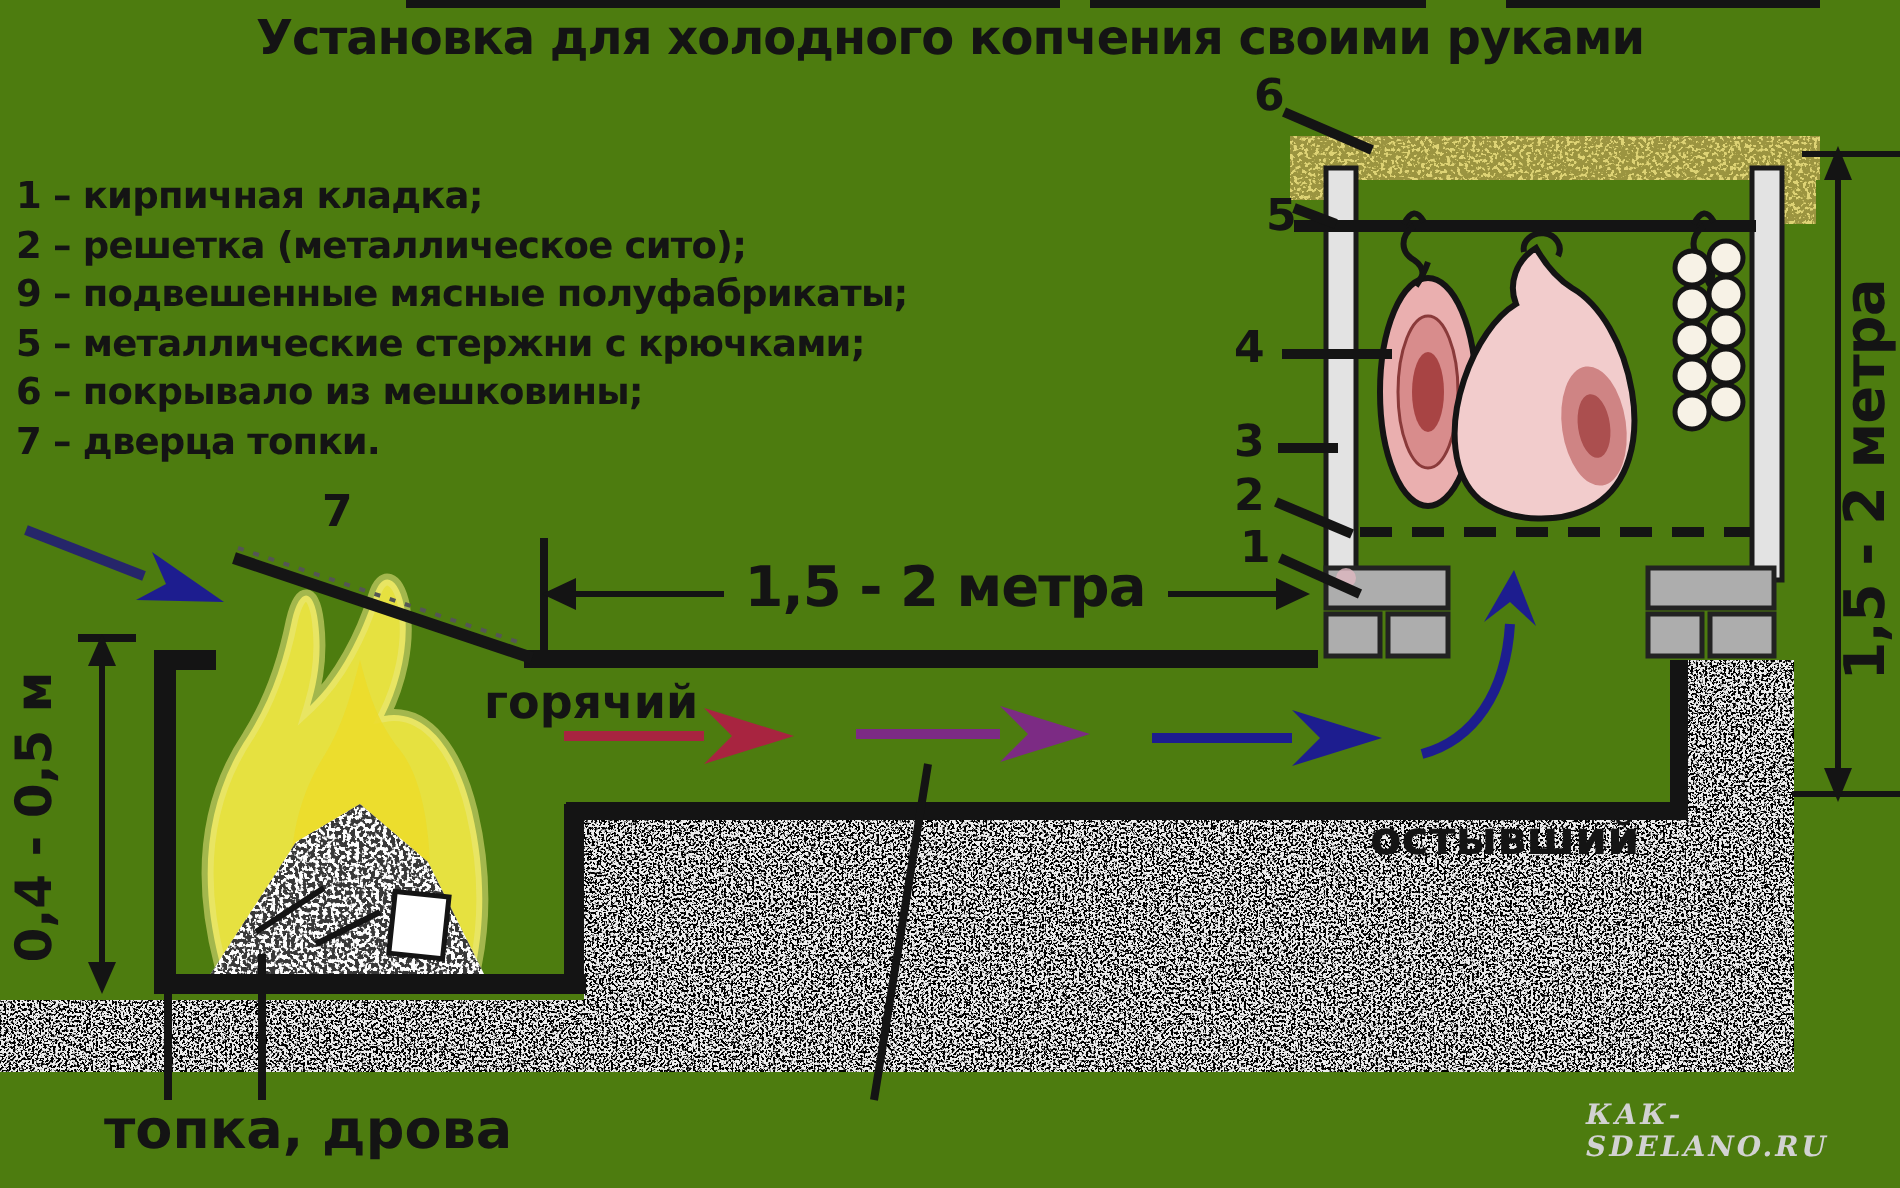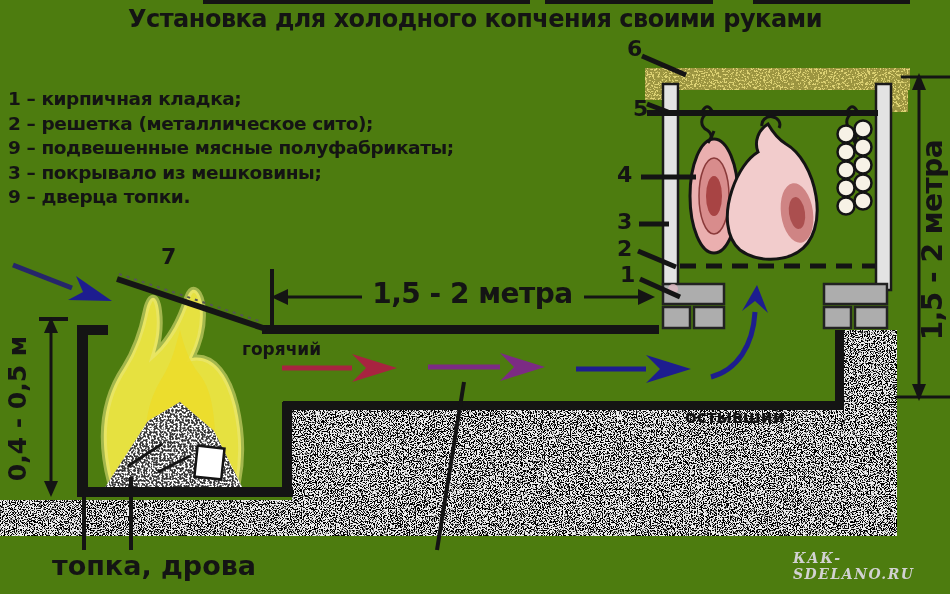--- a/index.html
+++ b/index.html
@@ -3,21 +3,21 @@
 <meta charset="utf-8">
 <style>
   html,body{margin:0;padding:0;background:#fff;}
   .stage{position:relative;width:950px;height:594px;background:#4d7c0f;overflow:hidden;
          font-family:"DejaVu Sans",sans-serif;color:#141414;}
   .lbl{position:absolute;font-weight:700;white-space:nowrap;color:#141414;line-height:1;}
   .title{top:7px;left:0;width:100%;text-align:center;font-size:24px;letter-spacing:-0.5px;}
   .legend{position:absolute;left:8px;top:41px;font-weight:700;font-size:18.5px;
           line-height:24.6px;letter-spacing:-0.4px;white-space:nowrap;margin-top:46px;}
   .callout{font-size:22px;}
-  .flow{font-size:17px;}
+  .flow{font-size:23px;}
   .big{font-size:27px;}
   .dim{font-size:28px;letter-spacing:-0.5px;}
   .rot{transform:rotate(-90deg);transform-origin:center;text-align:center;}
   .watermark{position:absolute;left:793px;top:550px;font-size:14px;font-style:italic;
              font-weight:700;color:#d2d2d2;letter-spacing:1.5px;font-family:"DejaVu Serif",serif;}
   svg{position:absolute;left:0;top:0;}
 </style>
 </head>
 <body>
 
@@ -201,22 +201,23 @@
 
     <line x1="203" y1="2" x2="910" y2="2" stroke="#141414" stroke-width="4" stroke-dasharray="327 15 168 40 157 999"></line>
   </svg>
 
   <div class="lbl title">Установка для холодного копчения своими руками</div>
 
   <div class="legend">
     <div>1 – кирпичная кладка;</div>
     <div>2 – решетка (металлическое сито);</div>
     <div>9 – подвешенные мясные полуфабрикаты;</div>
-    <div>3 – покрывало из мешковины;</div>
-    <div>9 – дверца топки.</div>
+    <div>5 – металлические стержни с крючками;</div>
+    <div>6 – покрывало из мешковины;</div>
+    <div>7 – дверца топки.</div>
   </div>
 
   <div class="lbl callout" style="left:620px;top:264px;">1</div>
   <div class="lbl callout" style="left:617px;top:238px;">2</div>
   <div class="lbl callout" style="left:617px;top:211px;">3</div>
   <div class="lbl callout" style="left:617px;top:164px;">4</div>
   <div class="lbl callout" style="left:633px;top:98px;">5</div>
   <div class="lbl callout" style="left:627px;top:38px;">6</div>
   <div class="lbl callout" style="left:161px;top:246px;">7</div>
 

